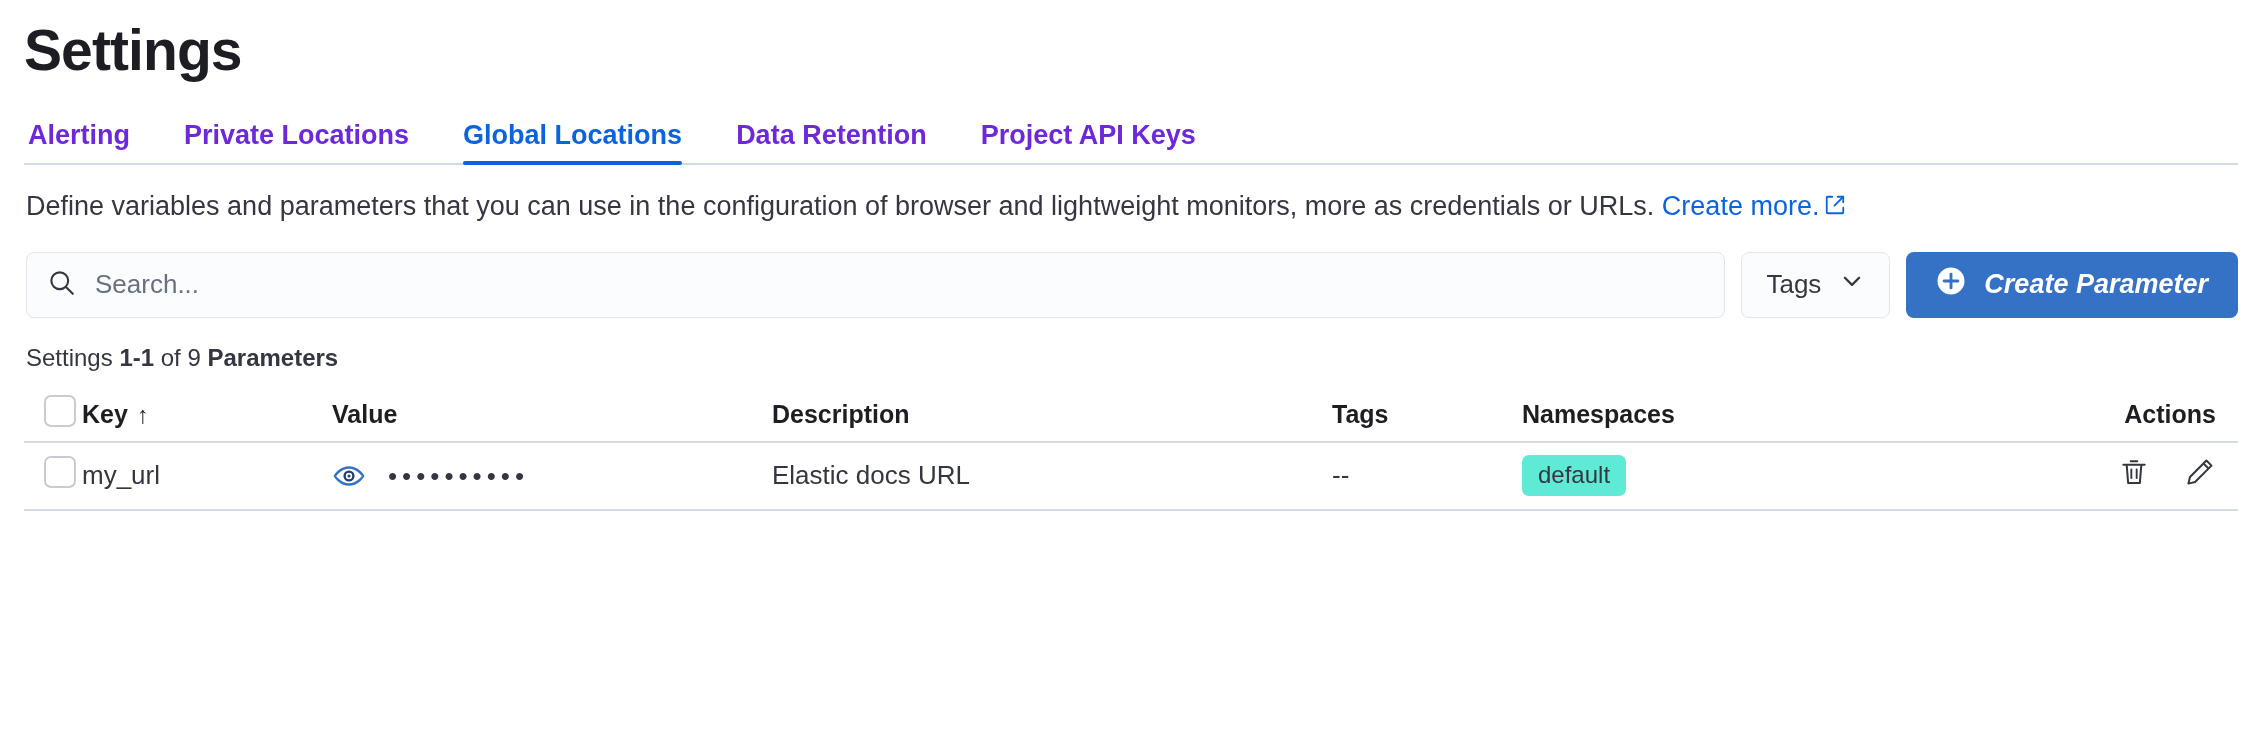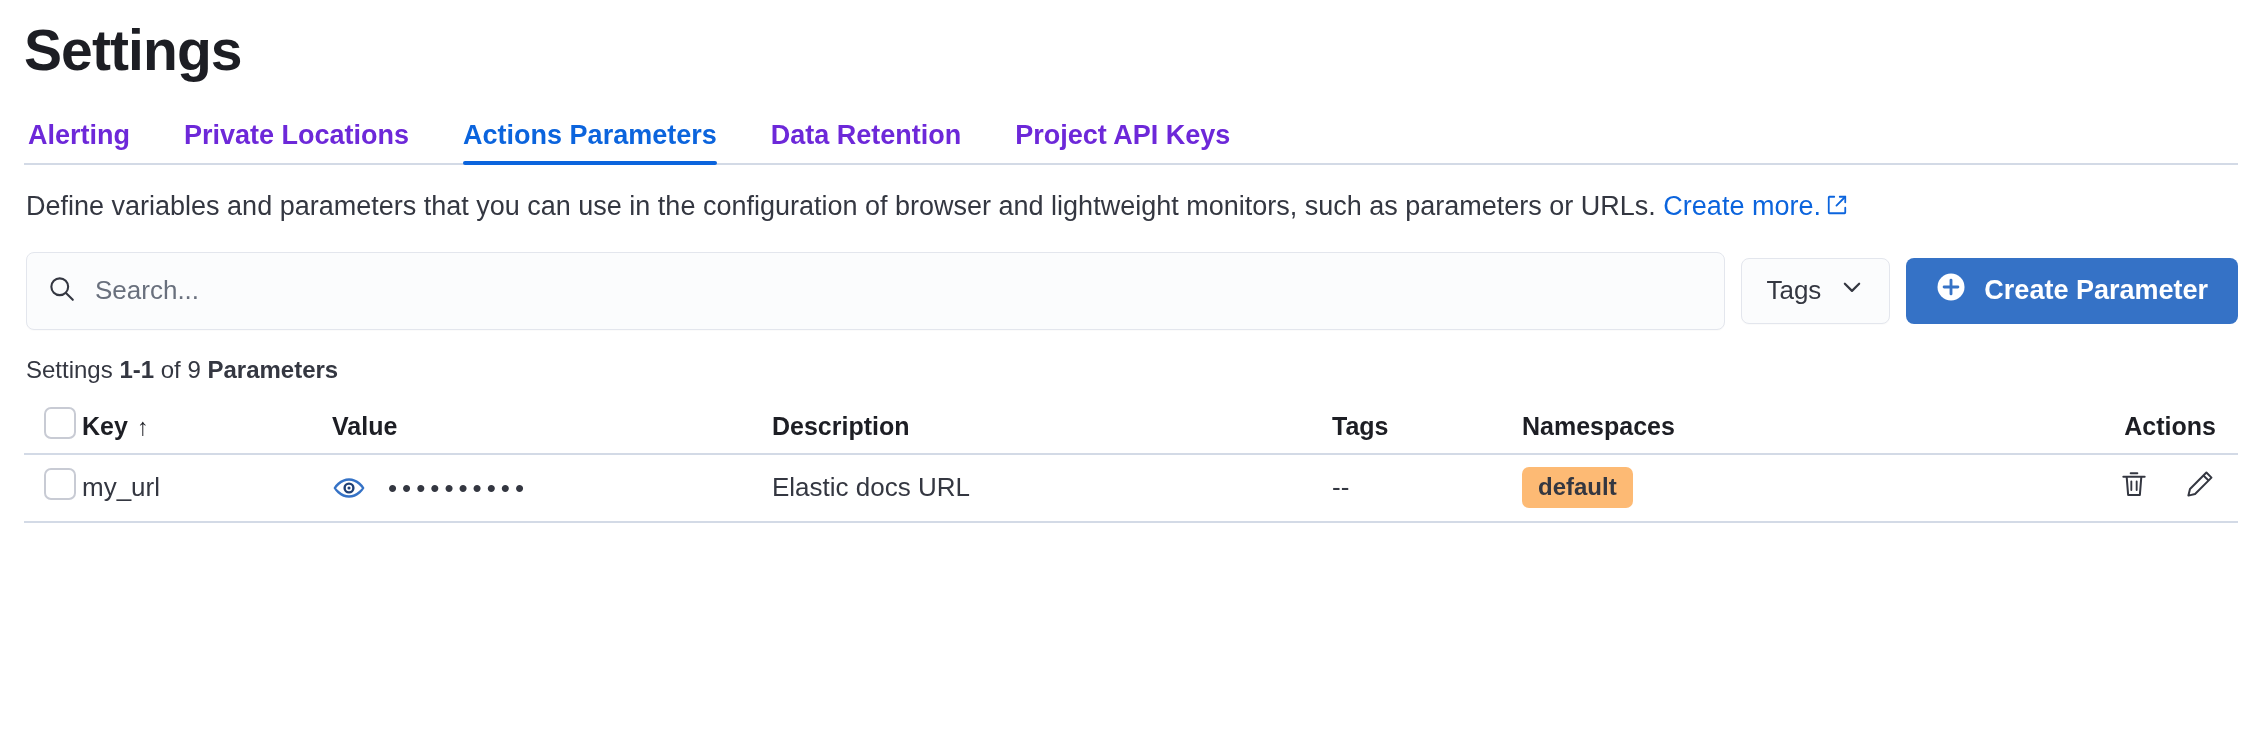--- a/index.html
+++ b/index.html
@@ -87,21 +87,21 @@
   
   .controls {
     display: flex;
     align-items: center;
     gap: 16px;
     margin-top: 28px;
     padding-left: 2px;
   }
   .search-box {
     flex: 1 1 auto;
-    height: 78px;
+    height: 66px;
     background: #fbfcfd;
     border: 1px solid #e3e6ed;
     border-radius: 8px;
     display: flex;
     align-items: center;
     padding: 0 20px;
     gap: 16px;
     box-shadow: 0 1px 1px rgba(0,0,0,0.02);
   }
   .search-input {
@@ -141,20 +141,21 @@
     color: #ffffff;
     font-family: "Liberation Sans", sans-serif;
     font-size: 27px;
     font-weight: bold;
     display: flex;
     align-items: center;
     gap: 18px;
     padding: 0 30px;
     cursor: pointer;
     white-space: nowrap;
+    font-style: italic;
   }
 
   
   .showing {
     margin-top: 26px;
     font-size: 24px;
     color: #343741;
     padding-left: 2px;
   }
   .showing b { font-weight: bold; }
@@ -224,27 +225,26 @@
     line-height: 1;
   }
   .eye-btn {
     display: inline-flex;
     align-items: center;
     cursor: pointer;
   }
 
   .badge {
     display: inline-block;
-    background: #fdba74;
+    background: #5eead4;
     color: #343741;
     border-radius: 7px;
     font-size: 24px;
     padding: 7px 16px;
     line-height: 1.1;
-    font-weight: bold;
   }
 
   .actions {
     display: inline-flex;
     align-items: center;
     gap: 34px;
     justify-content: flex-end;
   }
   .icon-btn { cursor: pointer; display: inline-flex; }
   .muted { color: #343741; }
@@ -252,27 +252,27 @@
 </head>
 <body>
 
 <div class="page">
 
   <h1 class="page-title">Settings</h1>
 
   <div class="tabs">
     <div class="tab">Alerting</div>
     <div class="tab">Private Locations</div>
-    <div class="tab active">Actions Parameters</div>
+    <div class="tab active">Global Locations</div>
     <div class="tab">Data Retention</div>
     <div class="tab">Project API Keys</div>
   </div>
 
   <div class="description">
-    <span>Define variables and parameters that you can use in the configuration of browser and lightweight monitors, such as parameters or URLs. </span><a href="#">Create more.</a><span class="ext-icon"><svg width="22" height="22" viewBox="0 0 16 16" fill="none">
+    <span>Define variables and parameters that you can use in the configuration of browser and lightweight monitors, more as credentials or URLs. </span><a href="#">Create more.</a><span class="ext-icon"><svg width="22" height="22" viewBox="0 0 16 16" fill="none">
           <path d="M6 2H2.5A.5.5 0 0 0 2 2.5v11a.5.5 0 0 0 .5.5h11a.5.5 0 0 0 .5-.5V10" stroke="#0b64dd" stroke-width="1.3" stroke-linecap="round"></path>
           <path d="M10 2h4v4" stroke="#0b64dd" stroke-width="1.3" stroke-linecap="round" stroke-linejoin="round"></path>
           <path d="M14 2 7.6 8.4" stroke="#0b64dd" stroke-width="1.3" stroke-linecap="round"></path>
         </svg></span>
   </div>
 
   <div class="controls">
     <div class="search-box">
       <span>
         <svg width="30" height="30" viewBox="0 0 20 20" fill="none">

